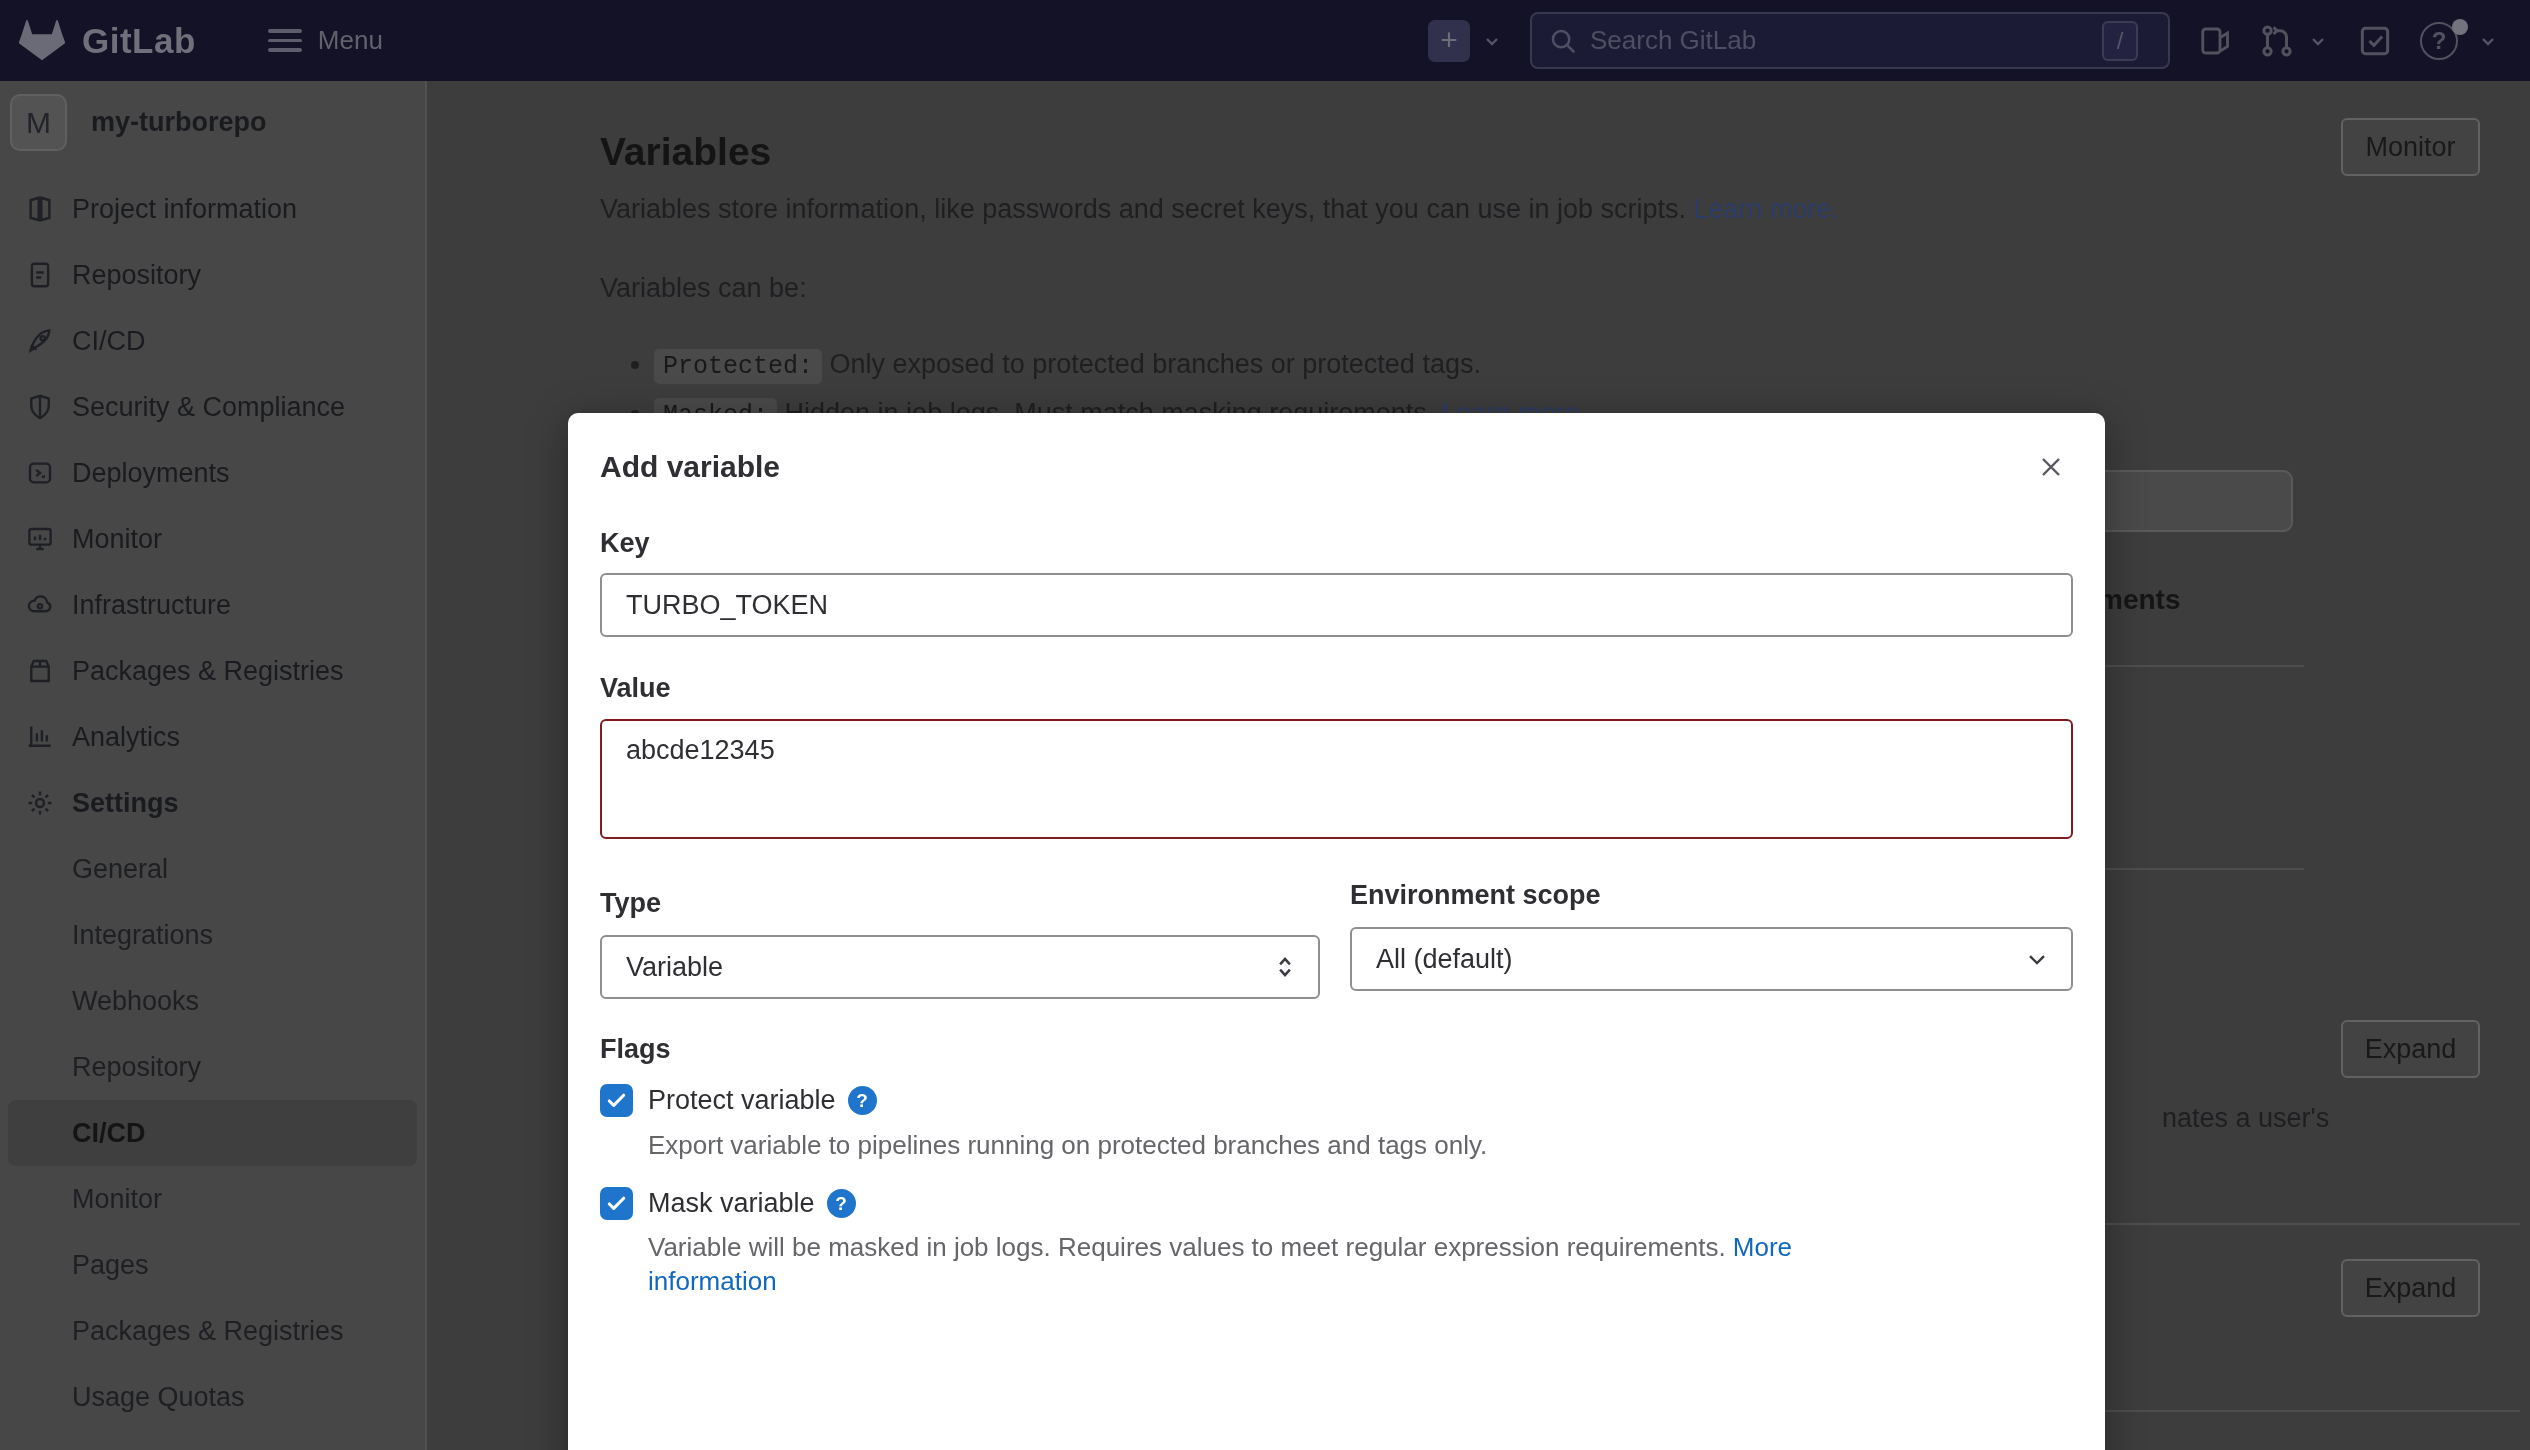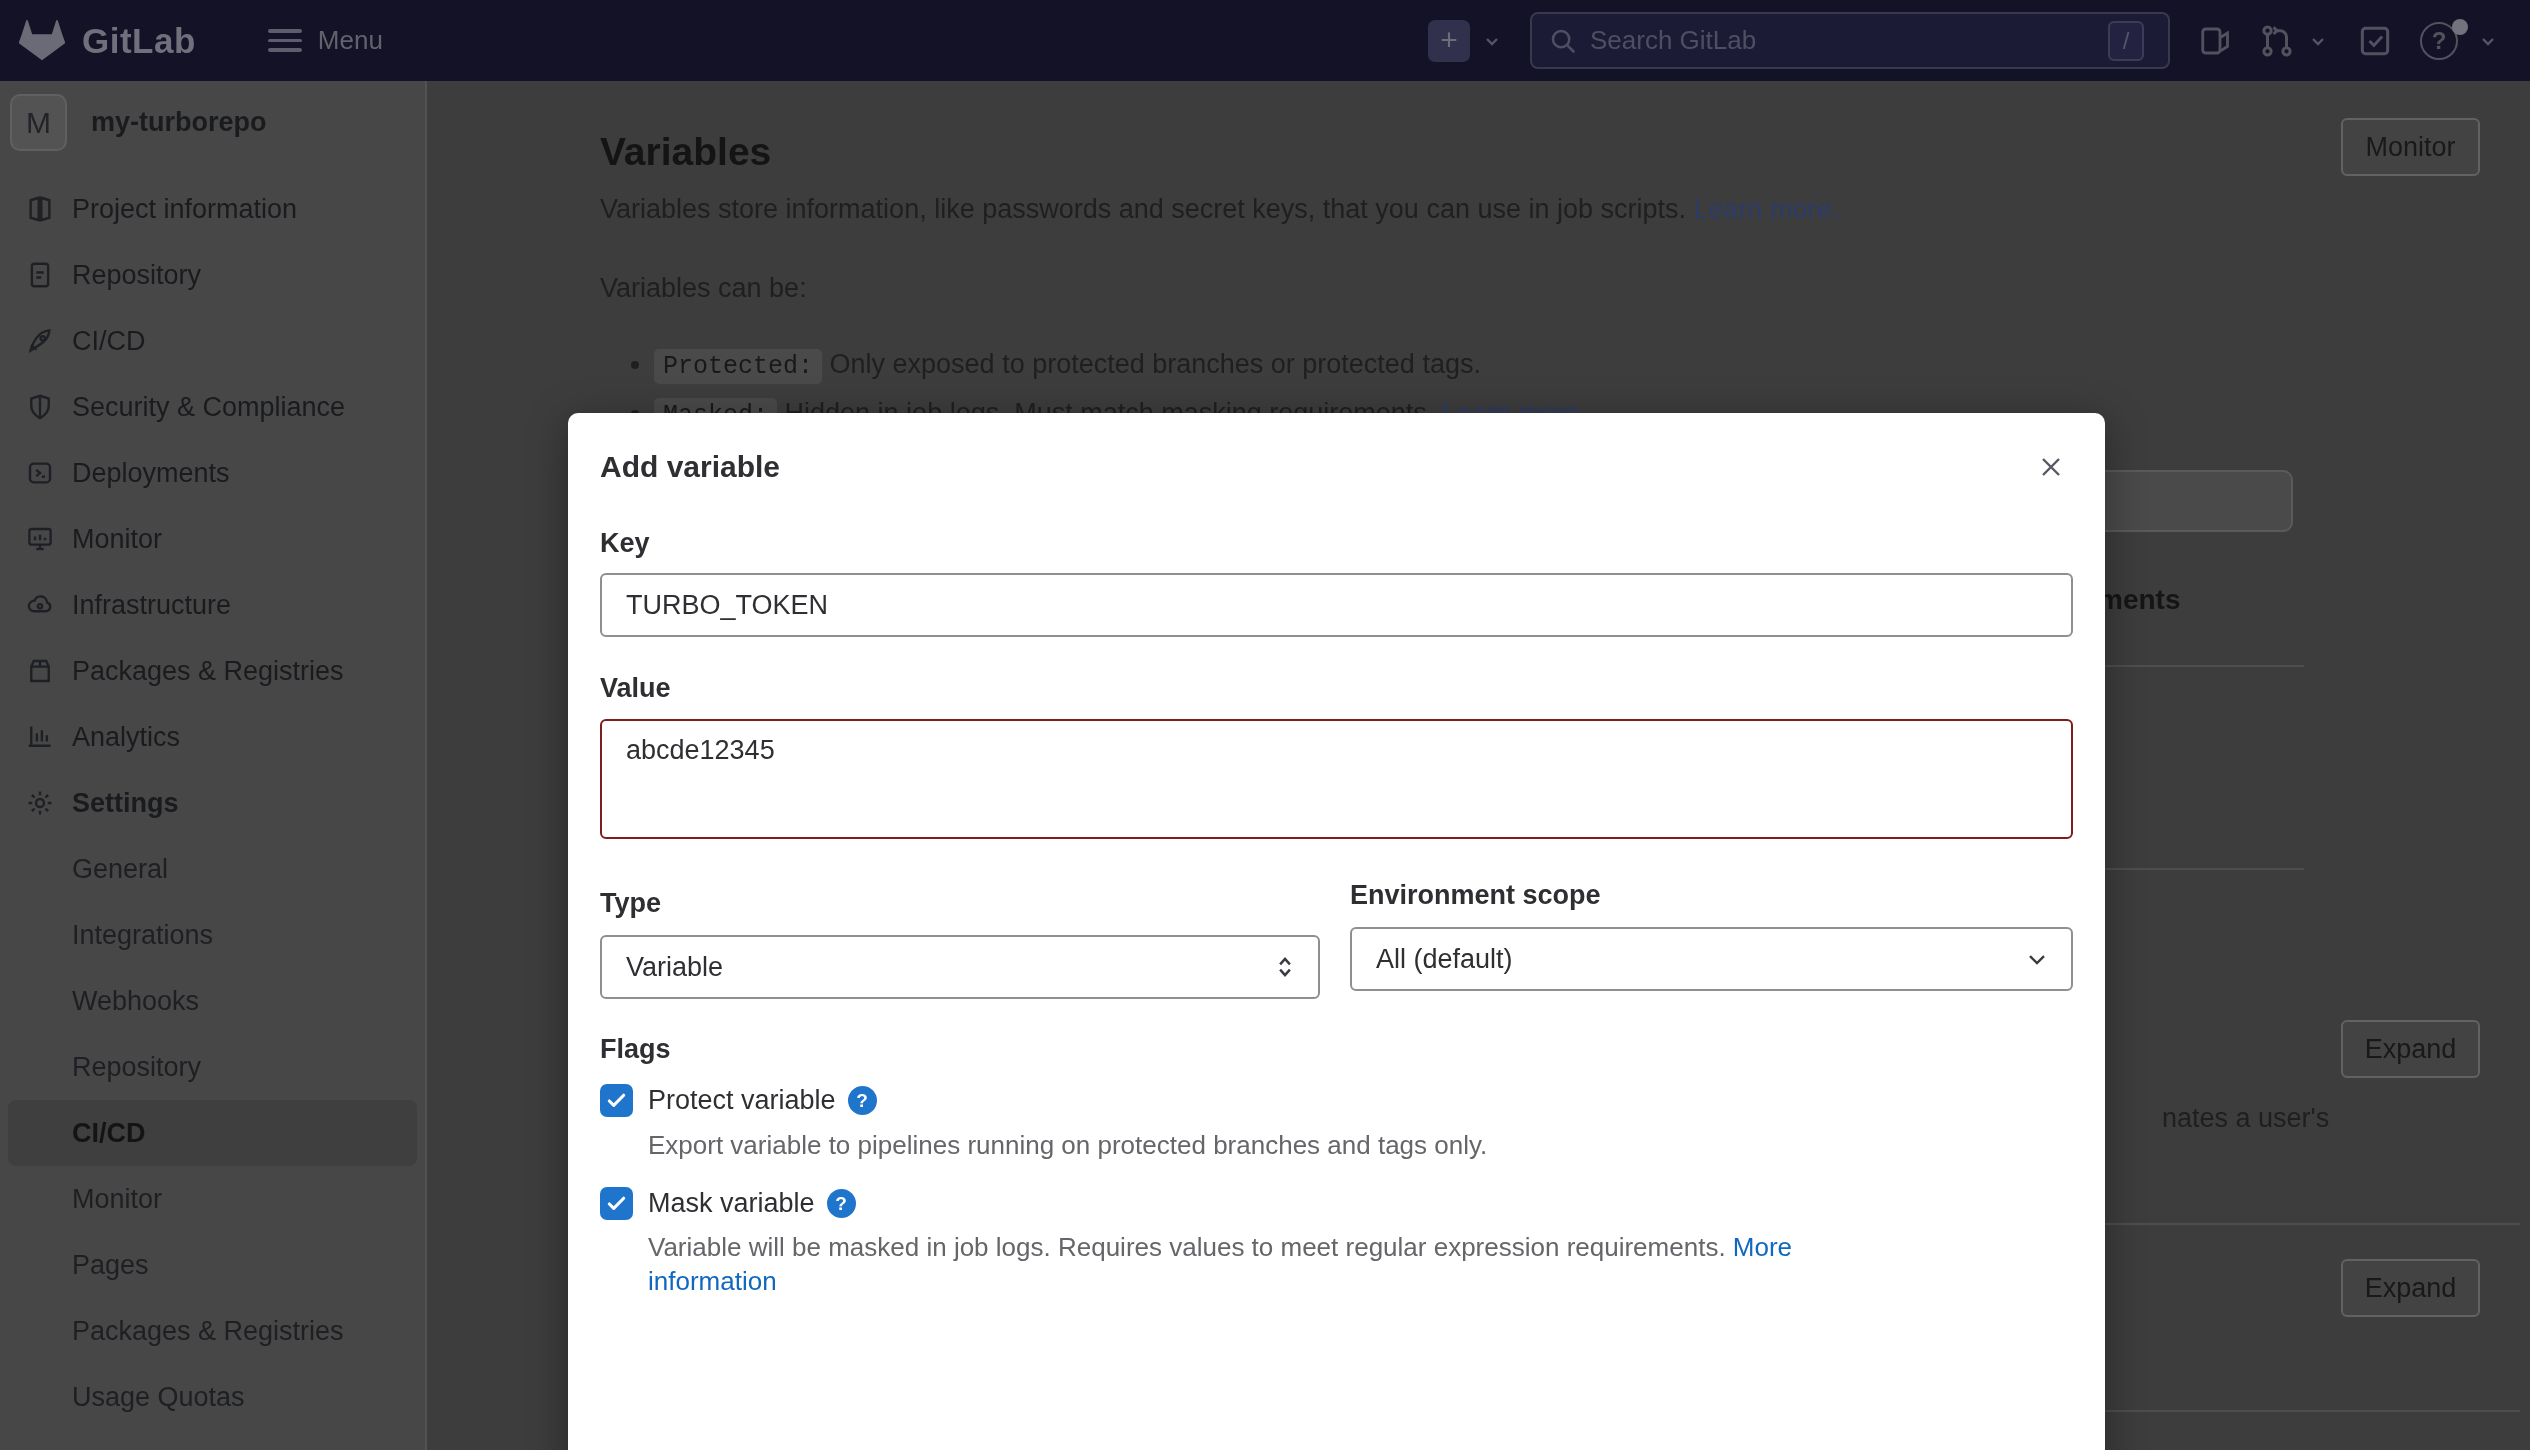--- a/index.html
+++ b/index.html
@@ -10,21 +10,21 @@
   
   .navbar { position:absolute; left:0; top:0; width:2530px; height:81px; background:#131226; display:flex; align-items:center; z-index:3; }
   .nav-logo { display:flex; align-items:center; gap:16px; margin-left:18px; }
   .nav-logo-text { font-size:35px; font-weight:bold; color:#70707c; letter-spacing:.5px; }
   .nav-menu { display:flex; align-items:center; gap:16px; margin-left:72px; color:#61616e; }
   .hamburger div { width:34px; height:3.5px; background:#5d5d6c; border-radius:2px; margin:6px 0; }
   .nav-menu-label { font-size:26px; color:#62626e; }
   .nav-right { margin-left:auto; display:flex; align-items:center; margin-right:30px; gap:26px; }
   .plus-box { width:42px; height:42px; border-radius:7px; background:#32314d; color:#6d6d7c; font-size:30px; line-height:40px; text-align:center; }
   .nav-chevron { color:#55556a; }
-  .searchbar { width:640px; height:57px; background:#1c1b36; border:2px solid #38384e; border-radius:8px; display:flex; align-items:center; padding:0 24px 0 16px; }
+  .searchbar { width:640px; height:57px; background:#1c1b36; border:2px solid #38384e; border-radius:8px; display:flex; align-items:center; padding:0 30px 0 16px; }
   .searchbar input { flex:1; background:transparent; border:none; outline:none; font-size:26px; color:#8a8aa0; font-family:"Liberation Sans",sans-serif; }
   .searchbar input::placeholder { color:#4f4f63; }
   .kbd-slash { width:36px; height:40px; border:2px solid #3c3c55; border-radius:6px; color:#55556a; font-size:24px; text-align:center; line-height:36px; background:#232241; }
   .nav-icon { color:#52525f; position:relative; }
   .iconrow { display:flex; align-items:center; gap:10px; }
   .help-circle { width:38px; height:38px; border:2.5px solid #52525f; border-radius:50%; color:#52525f; font-size:24px; font-weight:bold; text-align:center; line-height:34px; position:relative; }
   .help-dot { position:absolute; right:-6px; top:-5px; width:16px; height:16px; border-radius:50%; background:#73737e; }
 
   
   .sidebar { position:absolute; left:0; top:81px; width:427px; height:1369px; background:#474747; border-right:2px solid #525252; z-index:2; }

